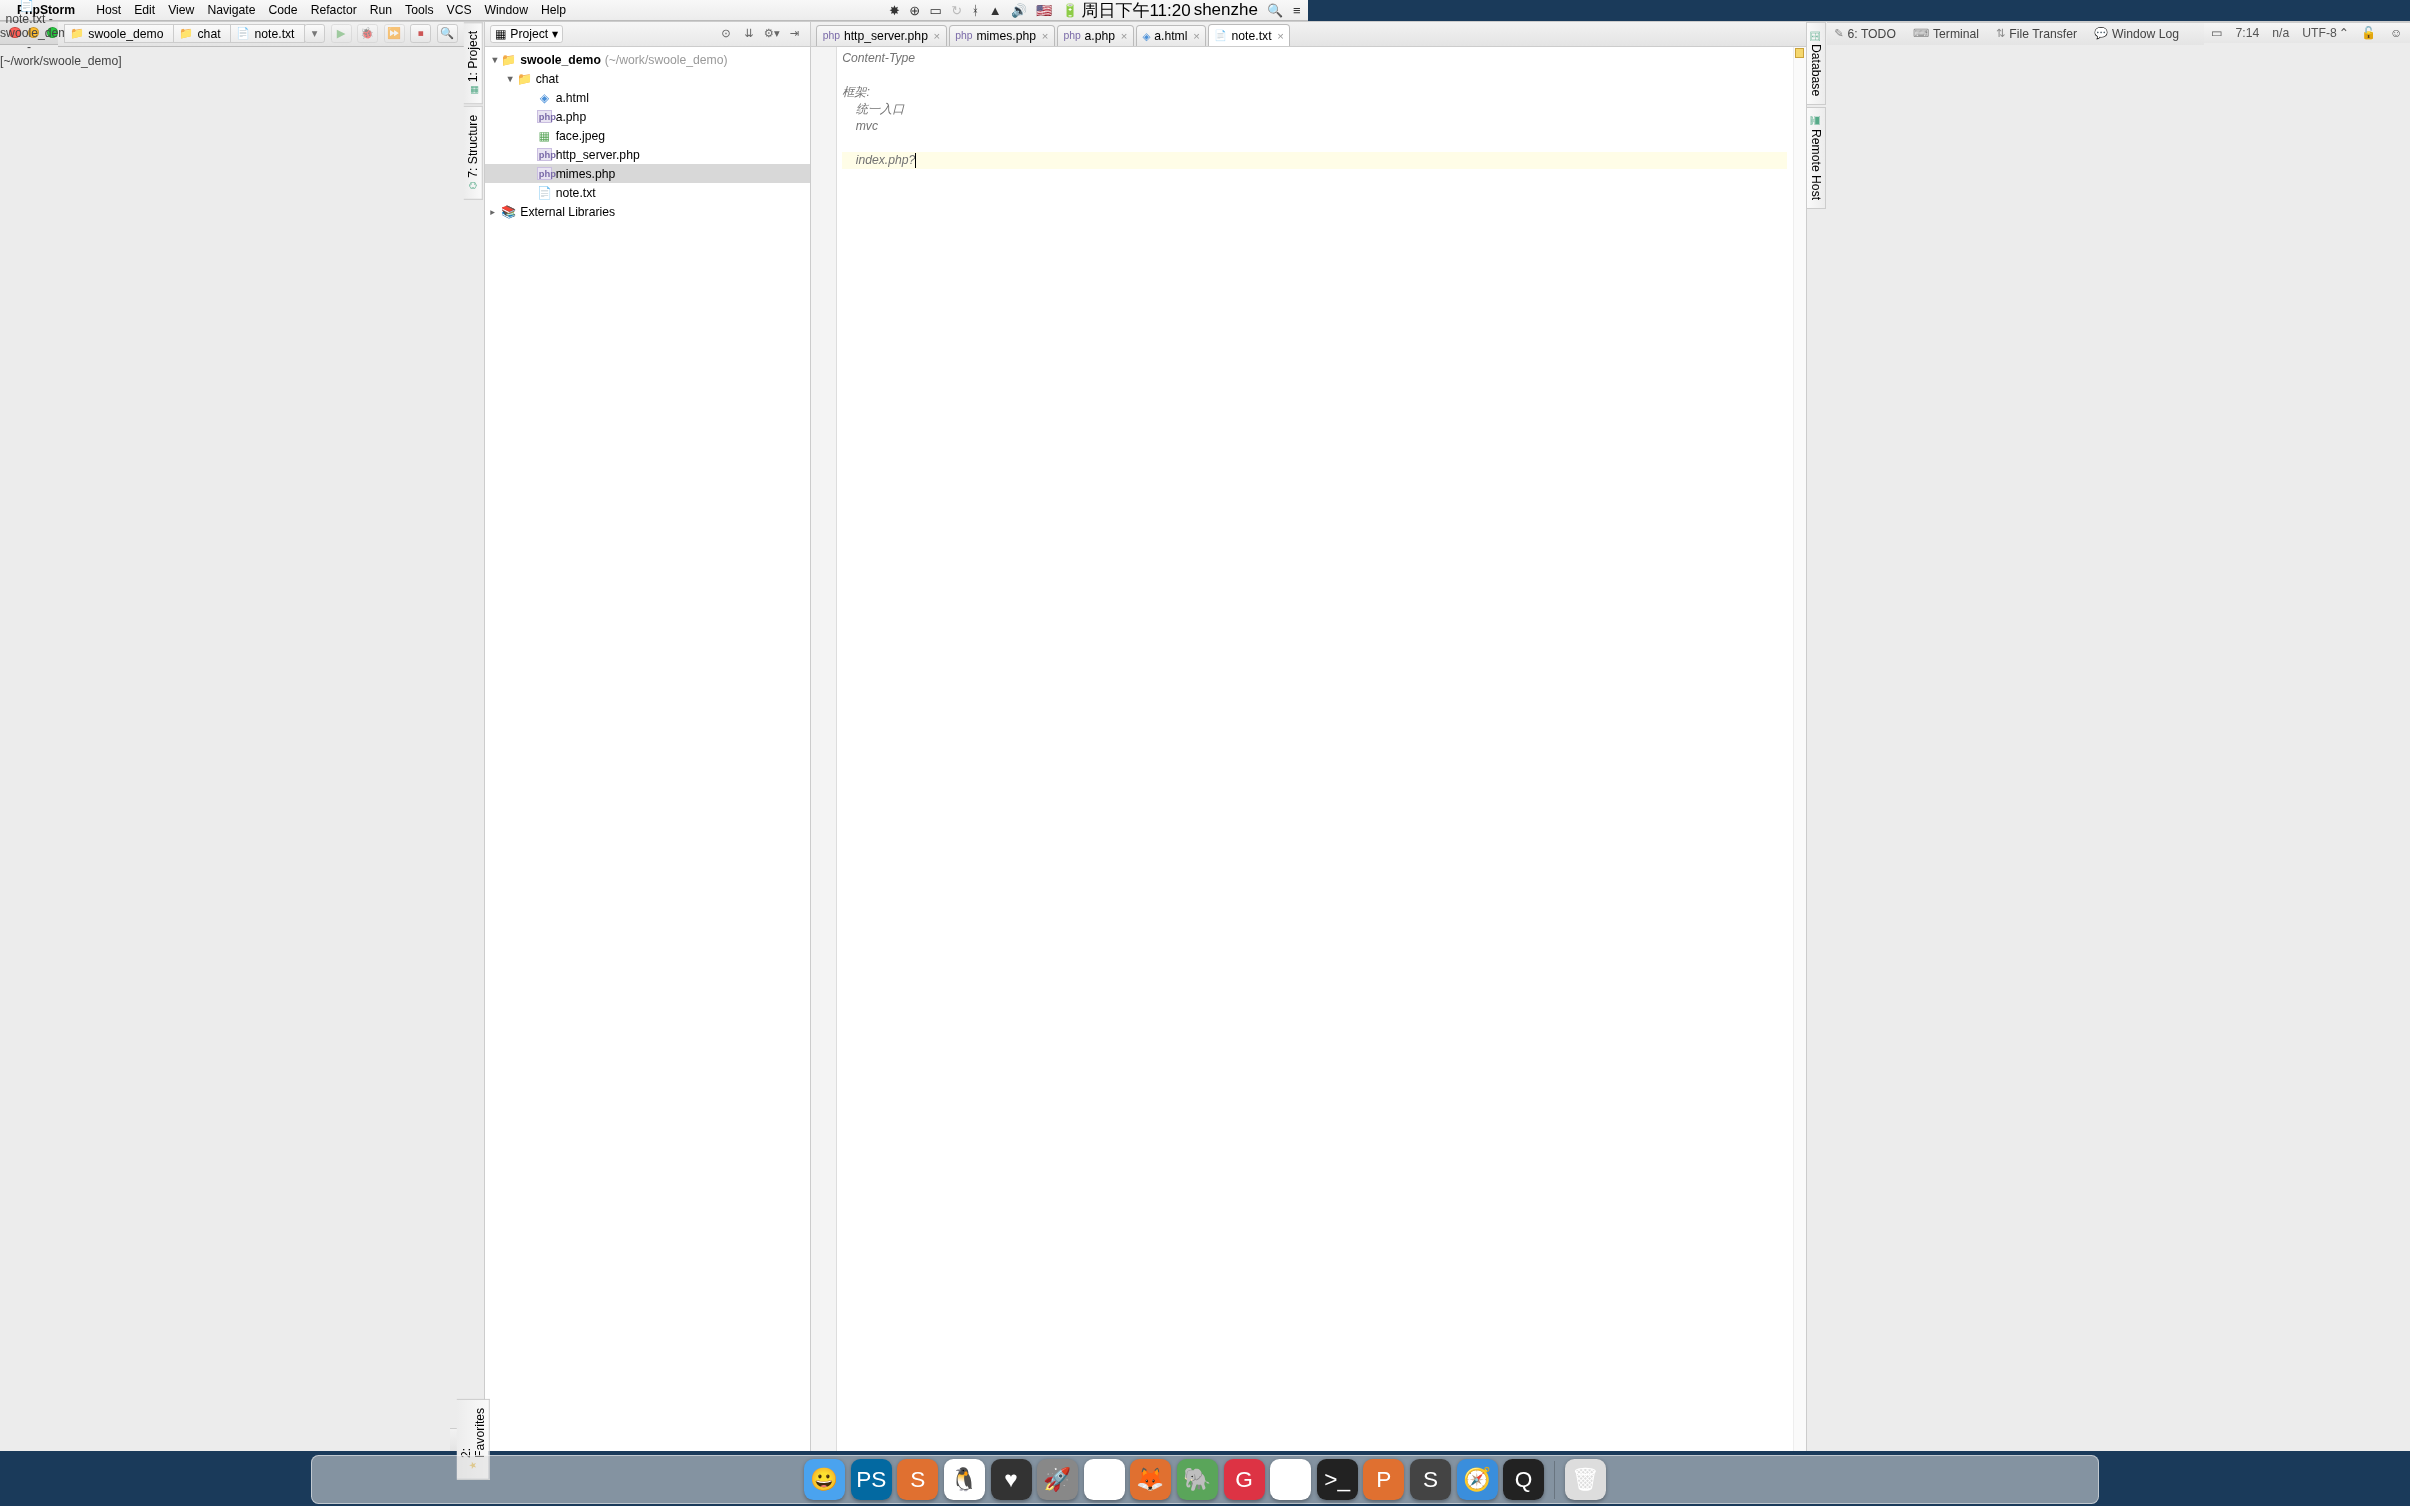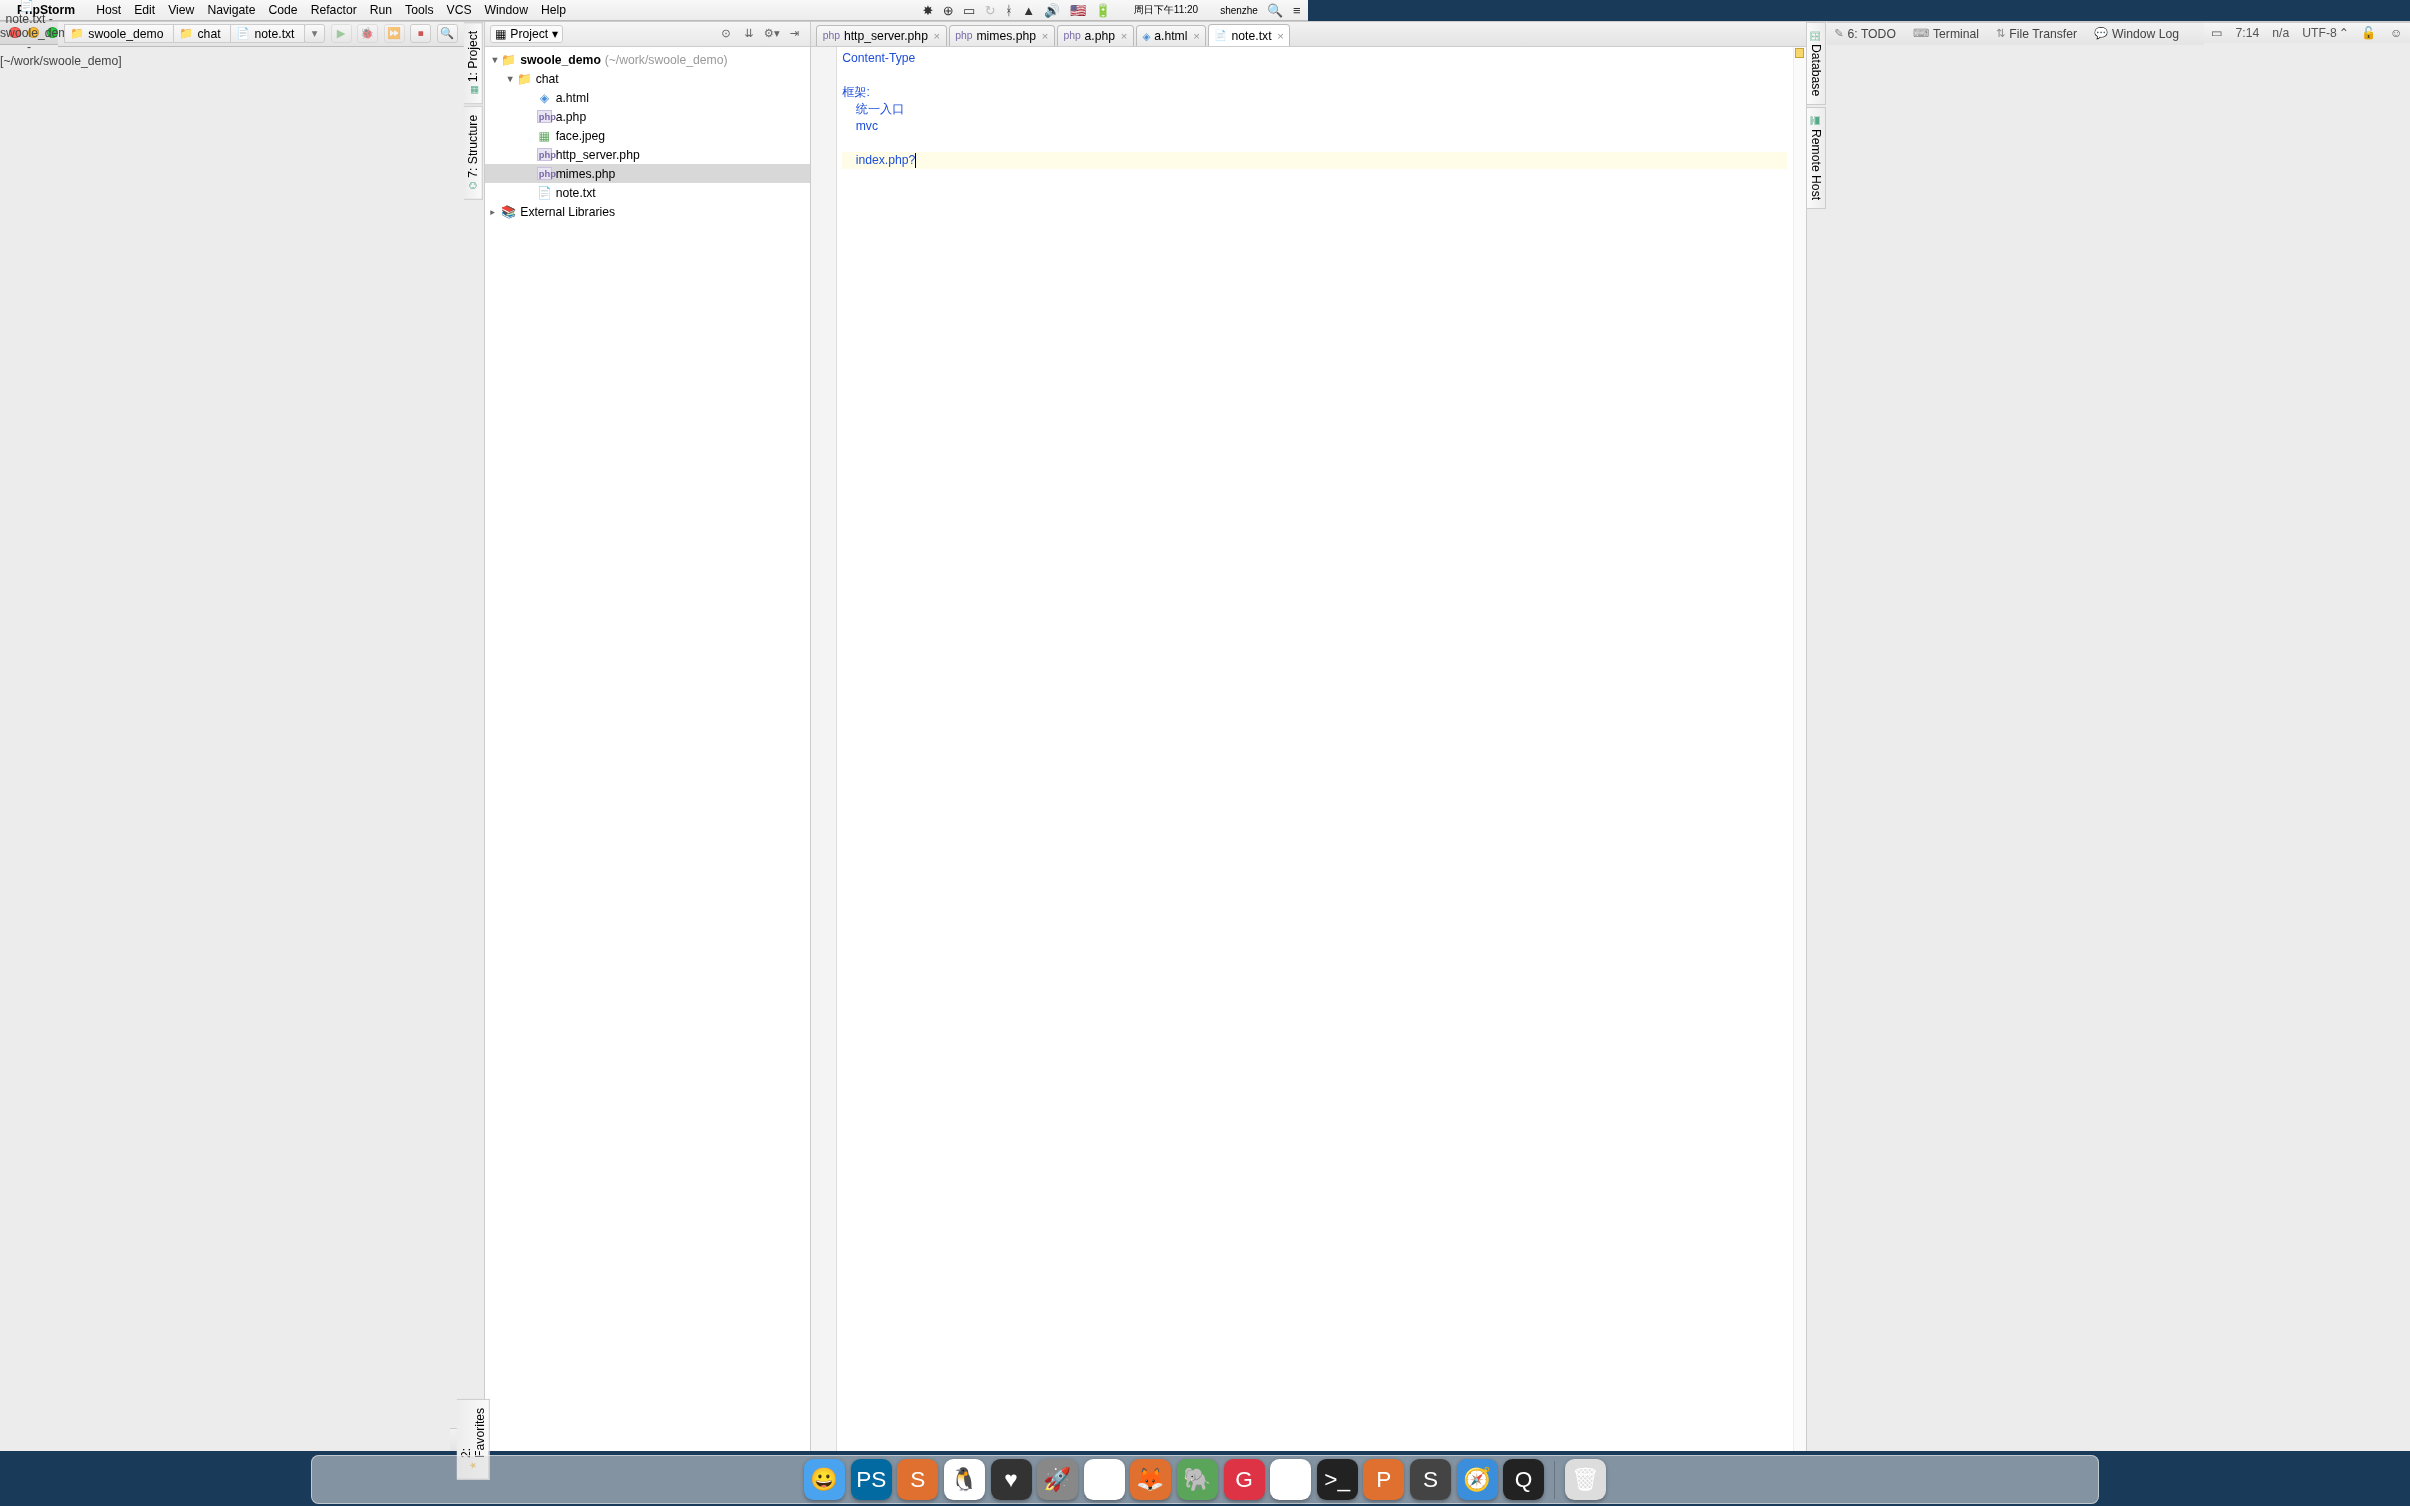--- a/index.html
+++ b/index.html
@@ -5,21 +5,21 @@
 * { margin: 0; padding: 0; box-sizing: border-box; font-family: -apple-system, "Lucida Grande", sans-serif; font-size: 12.2px; }
 body { width: 1308px; height: 819px; overflow: hidden; background: #1a3a5a; }
 
 
 .menubar { height: 21px; background: linear-gradient(#f8f8f8,#ececec); display: flex; align-items: center; padding: 0 7.5px; border-bottom: 0.9px solid #bbb; }
 .menubar .apple { font-size: 14px; margin-right: 9.4px; }
 .menubar .app { font-weight: bold; margin-right: 21px; }
 .menubar .menu-item { margin-right: 13px; cursor: default; }
 .menubar .spacer { flex: 1; }
 .menubar .status-icon { margin-left: 9.4px; font-size: 13px; color: #333; display: inline-flex; align-items:center;}
-.menubar .clock { margin-left: 22px; font-size: 10px; }
+.menubar .clock { margin-left: 3px; font-size: 17px; }
 
 
 .window { position: absolute; top: 21px; left: 0; right: 0; bottom: 55px; background: #ececec; display: flex; flex-direction: row; border-top: 0.9px solid #ccc; }
 .titlebar { height: 22.6px; background: linear-gradient(#e8e8e8,#d8d8d8); display: flex; align-items: center; position: relative; border-bottom: 0.9px solid #bbb; }
 .traffic { display: flex; gap: 7.5px; margin-left: 9.4px; }
 .tdot { width: 11.3px; height: 11.3px; border-radius: 50%; border: 0.5px solid rgba(0,0,0,0.2); }
 .tdot.red { background: #ff5f57; }
 .tdot.yellow { background: #febc2e; }
 .tdot.green { background: #28c840; }
 .title-center { position: absolute; left: 0; right: 0; text-align: center; font-size: 12.2px; color: #444; pointer-events: none; }
@@ -75,21 +75,21 @@
 .tab { height:21px; padding:0 5.6px; border:0.9px solid #bbb; border-bottom:none; background:linear-gradient(#f8f8f8,#e8e8e8); display:flex; align-items:center; gap:3.8px; margin-right:1.9px; border-radius:3.8px 3.8px 0 0; font-size:11.3px; cursor:default;}
 .tab.active { background:#fff; height:22.6px; position:relative; top:0.9px;}
 .tab .tic { font-size:10.4px;}
 .tab .close { color:#999; font-size:11.3px; margin-left:1.9px;}
 .tab .php-ic { color:#7a6aa8;}
 .tab .html-ic { color:#4a90d9;}
 .tab .txt-ic { color:#888;}
 
 .editor-body { flex:1; display:flex; position:relative;}
 .gutter { width:26px; border-right:0.9px solid #ddd; background:#f4f4f4;}
-.code { flex:1; font-family: Menlo, Monaco, monospace; font-size:13px; line-height:17px; padding:3.8px 5.6px; color:#1d4ed8; white-space:pre; position:relative;}
+.code { flex:1; font-family: Menlo, Monaco, monospace; font-size:13px; line-height:17px; padding:3.8px 5.6px; color:#737373; white-space:pre; position:relative;font-style:italic;}
 .code .line { height:17px;}
 .code .line.hl { background:#fffde7;}
 .code .cursor { display:inline-block; width:0.9px; height:15px; background:#000; vertical-align:middle; position:relative; top:-0.9px;}
 .right-gutter { width:13px; border-left:0.9px solid #eee; background:#fafafa; position:relative;}
 .right-gutter .warn { position:absolute; top:1.9px; right:1.9px; width:9.4px; height:9.4px; background:#f5d76e; border:0.9px solid #caa23a;}
 
 
 .bottomtabs { height:22.6px; background:linear-gradient(#f2f2f2,#e4e4e4); border-top:0.9px solid #ccc; display:flex; align-items:center; padding:0 7.5px; font-size:11.3px;}
 .bottomtabs .btab { display:flex; align-items:center; gap:3.8px; margin-right:17px; color:#444; cursor:default;}
 .bottomtabs .spacer { flex:1;}

